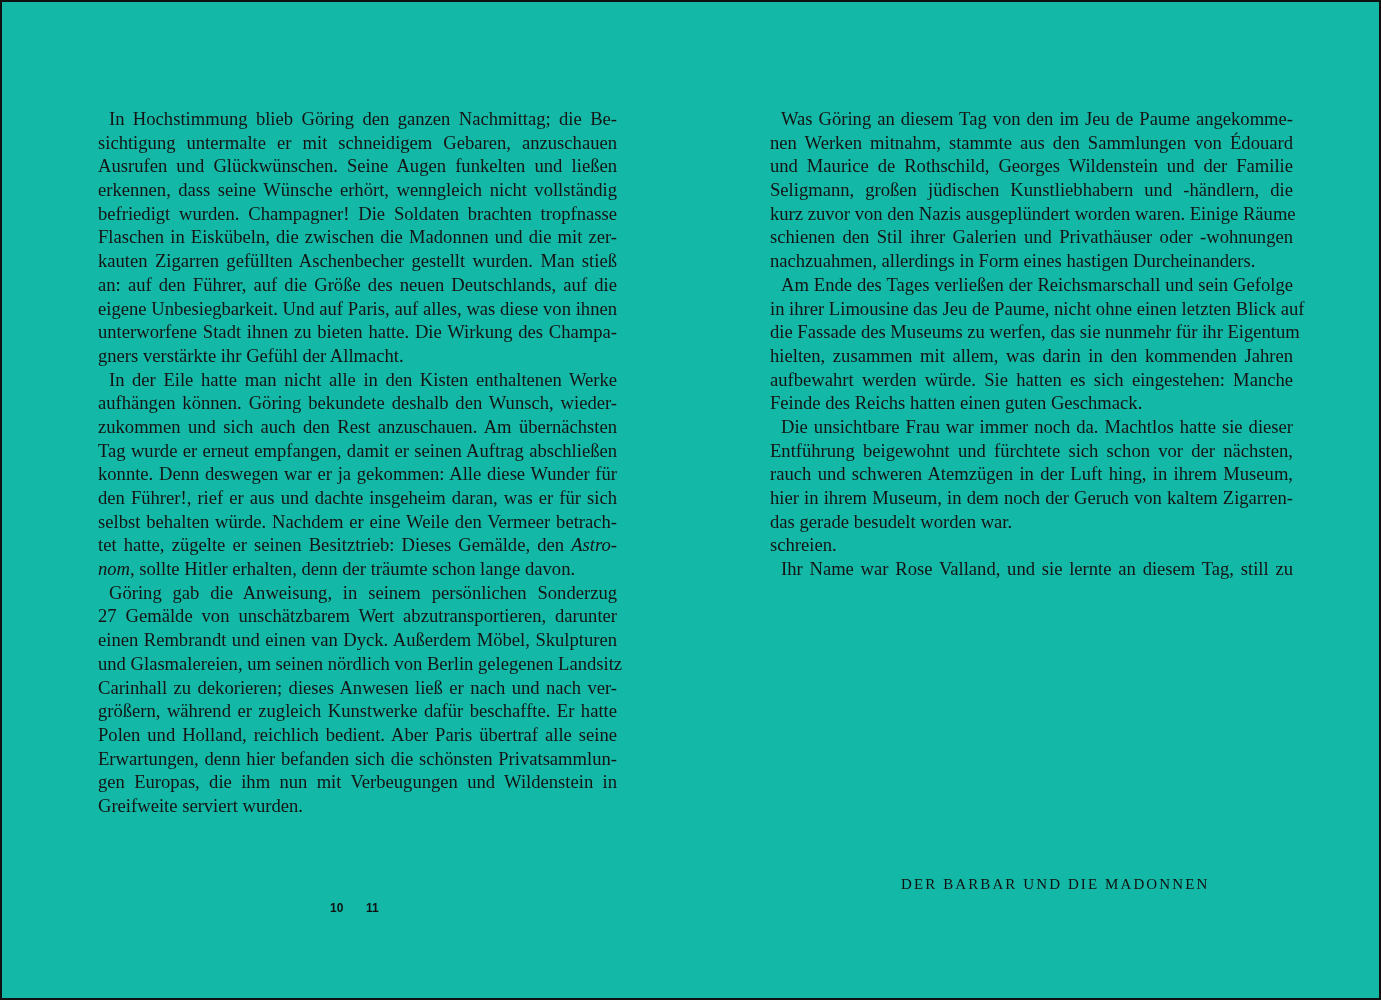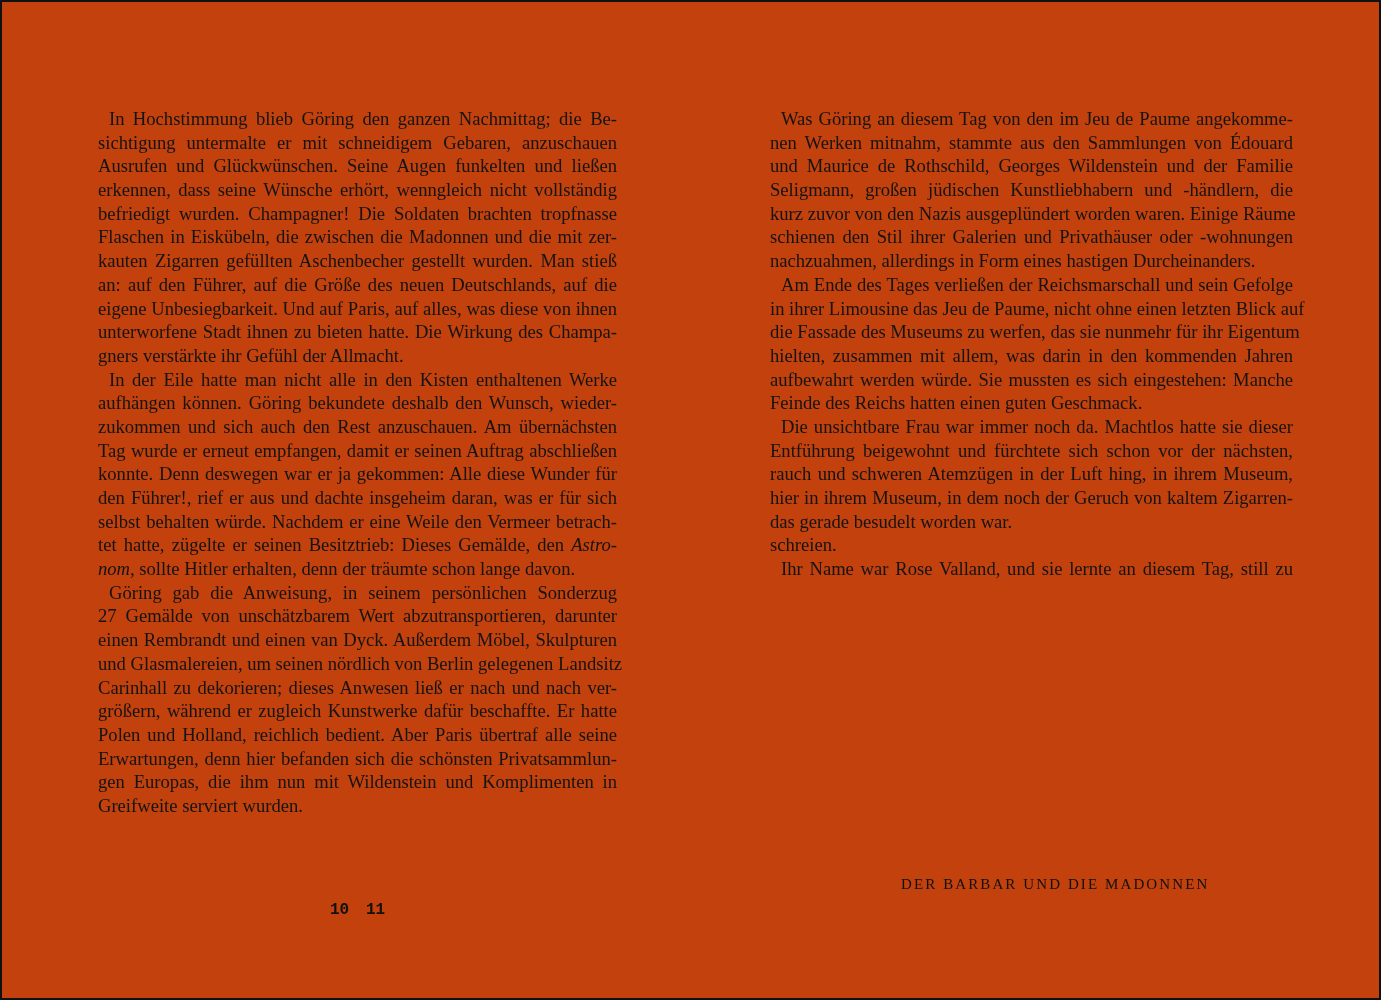--- a/index.html
+++ b/index.html
@@ -2,41 +2,41 @@
 <html><head>
   <meta charset="utf-8">
   <style>
     html, body { margin: 0; padding: 0; background: #ffffff; }
     body {
       width: 1381px; height: 1000px; position: relative; overflow: hidden;
       font-family: "Liberation Serif", "DejaVu Serif", serif; color: #141414;
     }
     .frame {
       position: absolute; left: 0; top: 0; width: 1377px; height: 996px;
-      border: 2px solid #111; border-right-width: 2px; background: #c2410c;
+      border: 2px solid #111; border-right-width: 2px; background: #14b8a6;
     }
     .column {
       position: absolute; top: 105px;
       font-size: 18.6px; line-height: 23.7px;
       text-align: justify; hyphens: manual;
     }
     .col-left { left: 96px; width: 519px; }
     .col-right { left: 768px; width: 523px; }
     .line {
       display: block; white-space: nowrap;
       text-align: justify; text-align-last: justify;
       height: 23.7px;
     }
     .line.last { text-align-last: left; }
     .line.indent { padding-left: 11px; }
     .line em { }
     .folio {
       position: absolute; top: 899px;
-      font-family: Liberation Mono, monospace;
-      font-weight: bold; font-size: 16px; color: #111;
+      font-family: Liberation Sans, sans-serif;
+      font-weight: bold; font-size: 12px; color: #111;
     }
     .folio-left { left: 328px; }
     .folio-right { left: 364px; }
     .running-head {
       position: absolute; top: 874px; left: 899px;
       font-family: "Liberation Serif", "DejaVu Serif", serif;
       font-size: 15px; letter-spacing: 2.1px; color: #111;
       text-transform: uppercase;
     }
   </style>
@@ -70,39 +70,39 @@
     <span class="line last"><em>nom</em><span id="p2-last-tail">, sollte Hitler erhalten, denn der träumte schon lange davon.</span></span>
 
     <span class="line indent">Göring gab die Anweisung, in seinem persönlichen Sonderzug</span>
     <span class="line">27 Gemälde von unschätzbarem Wert abzutransportieren, darunter</span>
     <span class="line">einen Rembrandt und einen van Dyck. Außerdem Möbel, Skulpturen</span>
     <span class="line">und Glasmalereien, um seinen nördlich von Berlin gelegenen Landsitz</span>
     <span class="line">Carinhall zu dekorieren; dieses Anwesen ließ er nach und nach ver-</span>
     <span class="line">größern, während er zugleich Kunstwerke dafür beschaffte. Er hatte</span>
     <span class="line">Polen und Holland, reichlich bedient. Aber Paris übertraf alle seine</span>
     <span class="line">Erwartungen, denn hier befanden sich die schönsten Privatsammlun-</span>
-    <span class="line">gen Europas, die ihm nun mit Wildenstein und Komplimenten in</span>
+    <span class="line">gen Europas, die ihm nun mit Verbeugungen und Wildenstein in</span>
     <span class="line last">Greifweite serviert wurden.</span>
   </div>
 
   <div class="column col-right">
 
     <span class="line indent">Was Göring an diesem Tag von den im Jeu de Paume angekomme-</span>
     <span class="line">nen Werken mitnahm, stammte aus den Sammlungen von Édouard</span>
     <span class="line">und Maurice de Rothschild, Georges Wildenstein und der Familie</span>
     <span class="line">Seligmann, großen jüdischen Kunstliebhabern und -händlern, die</span>
     <span class="line">kurz zuvor von den Nazis ausgeplündert worden waren. Einige Räume</span>
     <span class="line">schienen den Stil ihrer Galerien und Privathäuser oder -wohnungen</span>
     <span class="line last">nachzuahmen, allerdings in Form eines hastigen Durcheinanders.</span>
 
     <span class="line indent">Am Ende des Tages verließen der Reichsmarschall und sein Gefolge</span>
     <span class="line">in ihrer Limousine das Jeu de Paume, nicht ohne einen letzten Blick auf</span>
     <span class="line">die Fassade des Museums zu werfen, das sie nunmehr für ihr Eigentum</span>
     <span class="line">hielten, zusammen mit allem, was darin in den kommenden Jahren</span>
-    <span class="line">aufbewahrt werden würde. Sie mussten es sich eingestehen: Manche</span>
+    <span class="line">aufbewahrt werden würde. Sie hatten es sich eingestehen: Manche</span>
     <span class="line last">Feinde des Reichs hatten einen guten Geschmack.</span>
 
     <span class="line indent">Die unsichtbare Frau war immer noch da. Machtlos hatte sie dieser</span>
     <span class="line">Entführung beigewohnt und fürchtete sich schon vor der nächsten,</span>
     <span class="line">rauch und schweren Atemzügen in der Luft hing, in ihrem Museum,</span>
     <span class="line">hier in ihrem Museum, in dem noch der Geruch von kaltem Zigarren-</span>
     <span class="line last">das gerade besudelt worden war.</span>
 
     <span class="line last">schreien.</span>
     <span class="line indent">Ihr Name war Rose Valland, und sie lernte an diesem Tag, still zu</span>

